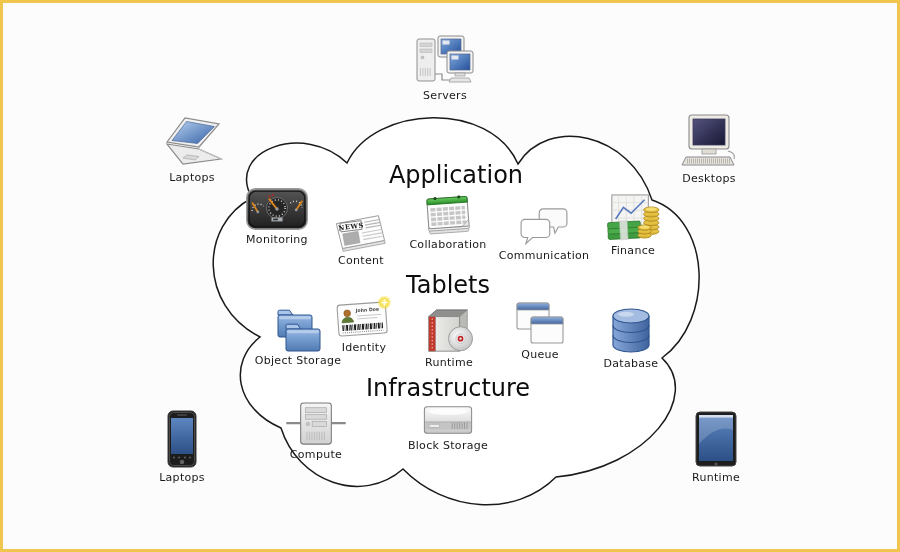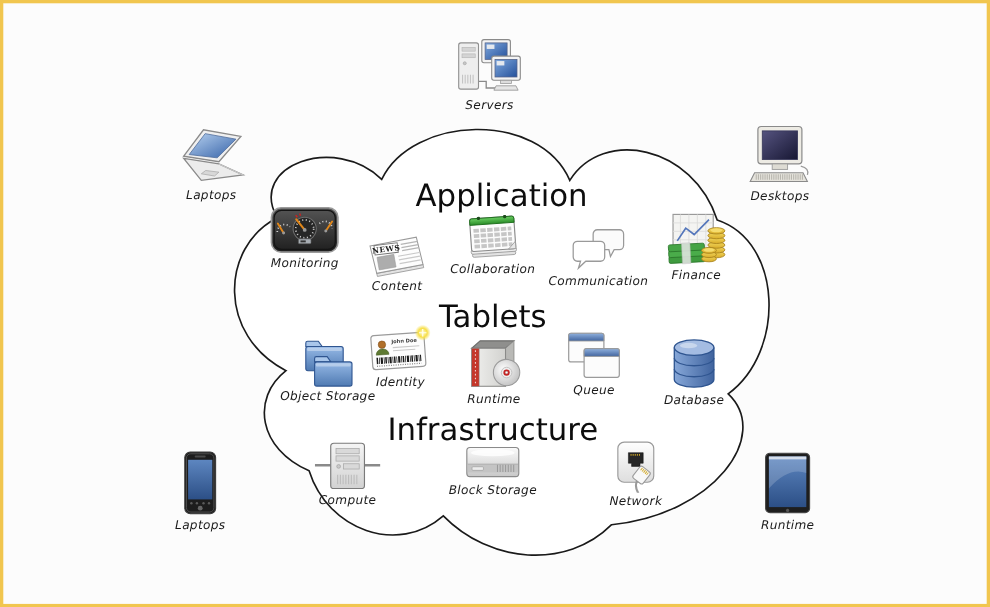--- a/index.html
+++ b/index.html
@@ -12,25 +12,25 @@
     position:absolute; inset:0; border:3px solid #f1c64f;
     z-index:10; pointer-events:none;
   }
   .cloud-svg{position:absolute; left:0; top:0; z-index:1;}
   .node{
     position:absolute; width:110px; z-index:3;
     display:flex; flex-direction:column; align-items:center;
   }
   .label{
     margin-top:1px; font-size:11px; color:#1a1a1a;
-    white-space:nowrap; text-align:center; letter-spacing:0.3px;font-style:italic;
+    white-space:nowrap; text-align:center; letter-spacing:0.3px;
   }
   .layer-title{
     position:absolute; z-index:3; width:240px; text-align:center;
-    font-size:28px; color:#0d0d0d;
+    font-size:24px; color:#0d0d0d;
   }
 </style>
 </head>
 <body>
 
 <div class="canvas">
 
   <svg width="0" height="0" style="position:absolute" aria-hidden="true">
     <defs>
       <linearGradient id="gScr" x1="0" y1="0" x2="1" y2="1">
@@ -359,28 +359,15 @@
       <rect x="4" y="3" width="50" height="28" rx="3" fill="url(#gHdd)" stroke="#8a8a8a" stroke-width="1.1"></rect>
       <ellipse cx="29" cy="8" rx="21" ry="3.5" fill="#ffffff" opacity="0.8"></ellipse>
       <rect x="4.8" y="19" width="48.4" height="8" fill="#c4c4c4"></rect>
       <line x1="4.8" y1="19" x2="53.2" y2="19" stroke="#a8a8a8" stroke-width="0.8"></line>
       <rect x="9" y="21.5" width="11" height="3.5" rx="1" fill="#ececec" stroke="#9a9a9a" stroke-width="0.6"></rect>
       <line x1="33" y1="23" x2="50" y2="23" stroke="#9a9a9a" stroke-width="7" stroke-dasharray="1 1.6"></line>
     </svg>
     <div class="label">Block Storage</div>
   </div>
 
-  <div class="node" style="left:523px;top:400px">
-    <svg width="50" height="48" viewBox="0 0 52 50">
-      <rect x="9" y="2" width="34" height="38" rx="6" fill="url(#gNet)" stroke="#9a9a9a" stroke-width="1.1"></rect>
-      <path d="M19,12 h14 v10 h-3 v3 h-8 v-3 h-3 z" fill="#262626" stroke="#111111" stroke-width="0.5"></path>
-      <line x1="21" y1="14" x2="31" y2="14" stroke="#c9a227" stroke-width="1.6" stroke-dasharray="1 1"></line>
-      <g transform="translate(31,24) rotate(38)">
-        <rect x="0" y="0" width="12" height="14" rx="2" fill="#f8f8f8" stroke="#9a9a9a" stroke-width="1"></rect>
-        <line x1="2" y1="2.5" x2="10" y2="2.5" stroke="#d4af37" stroke-width="3" stroke-dasharray="1 0.8"></line>
-        <path d="M6,14 q2,7 10,9" fill="none" stroke="#9a9a9a" stroke-width="2"></path>
-      </g>
-    </svg>
-    <div class="label">Network</div>
-  </div>
 
   <div class="frame"></div>
 </div>
 
 </body></html>

